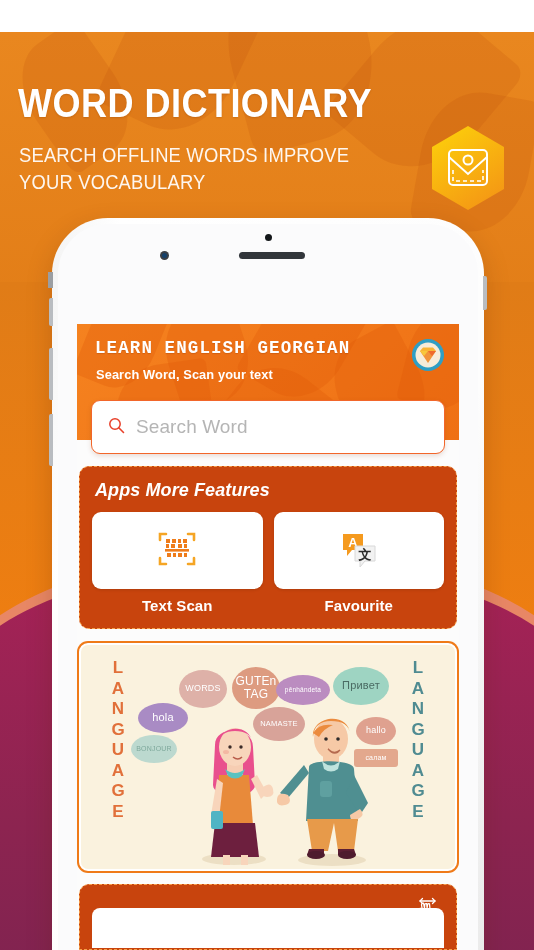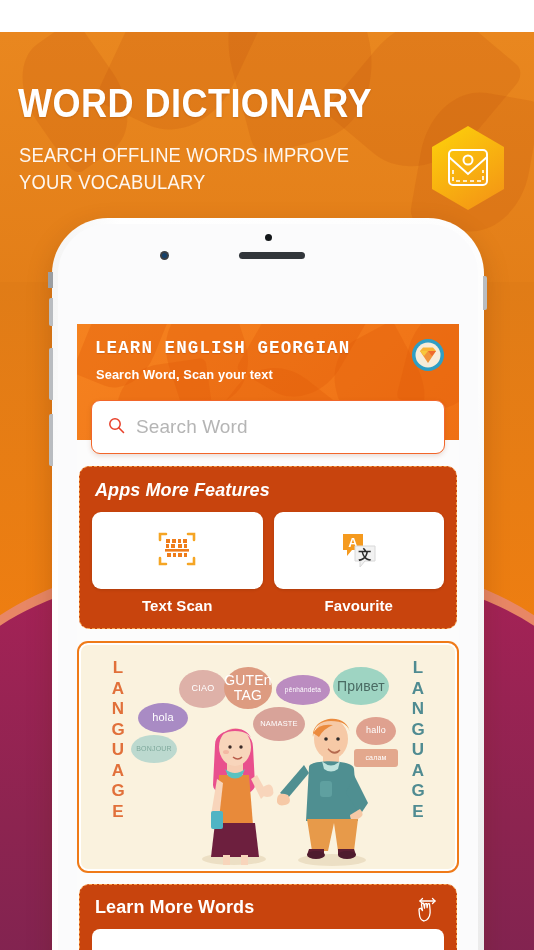--- a/index.html
+++ b/index.html
@@ -444,26 +444,26 @@
                 <span>A</span>
                 <span>N</span>
                 <span>G</span>
                 <span>U</span>
                 <span>A</span>
                 <span>G</span>
                 <span>E</span>
             </div>
 
             <div class="bubble" style="left:57px;top:58px;width:50px;height:30px;background:#a98bc4;font-size:11px;">hola</div>
-            <div class="bubble" style="left:98px;top:25px;width:48px;height:38px;background:#deb1a8;font-size:9px;">CIAO</div>
-            <div class="bubble" style="left:143px;top:22px;width:48px;height:42px;background:#dd9b80;font-size:14px;">GUTEn TAG</div>
+            <div class="bubble" style="left:98px;top:25px;width:48px;height:38px;background:#deb1a8;font-size:9px;">WORDS</div>
+            <div class="bubble" style="left:151px;top:22px;width:48px;height:42px;background:#dd9b80;font-size:12px;">GUTEn TAG</div>
             <div class="bubble" style="left:50px;top:90px;width:46px;height:28px;background:#bcd9cf;font-size:7px;color:#7fa99c;">BONJOUR</div>
             <div class="bubble" style="left:172px;top:62px;width:52px;height:34px;background:#d8a399;font-size:7.5px;">NAMASTE</div>
             <div class="bubble" style="left:195px;top:30px;width:54px;height:30px;background:#bb8cc0;font-size:6.5px;">pēnhǎndeta</div>
-            <div class="bubble" style="left:252px;top:22px;width:56px;height:38px;background:#9ed4c2;font-size:14px;color:#4a6b63;">Привет</div>
+            <div class="bubble" style="left:252px;top:22px;width:56px;height:38px;background:#9ed4c2;font-size:11px;color:#4a6b63;">Привет</div>
             <div class="bubble" style="left:275px;top:72px;width:40px;height:28px;background:#dfa18f;font-size:9px;">hallo</div>
             <div class="bubble" style="left:273px;top:104px;width:44px;height:18px;background:#e3a88d;font-size:7px;border-radius:3px;">салам</div>
 
             <svg style="position:absolute;left:108px;top:62px;" width="90" height="160" viewBox="0 0 90 160">
               <ellipse cx="45" cy="152" rx="32" ry="6" fill="#ecdfc4"></ellipse>
               <path d="M26 38 C26 18 64 18 64 40 L66 78 C66 92 24 92 24 78 Z" fill="#e94f8d"></path>
               <rect x="38" y="52" width="16" height="18" fill="#f6cdb2"></rect>
               <ellipse cx="46" cy="40" rx="16" ry="19" fill="#f8d5bb"></ellipse>
               <path d="M30 36 C30 18 62 16 63 36 C63 28 56 24 46 24 C36 24 31 28 30 36 Z" fill="#e94f8d"></path>
               <circle cx="41" cy="40" r="1.7" fill="#3b2a28"></circle>
@@ -500,21 +500,20 @@
               <path d="M31 116 L82 116 L78 148 L62 148 L58 120 L52 148 L36 148 Z" fill="#e79a4a"></path>
               <path d="M33 146 L48 146 L48 152 L31 152 Z" fill="#5c1e33"></path>
               <path d="M62 146 L78 146 L80 152 L62 152 Z" fill="#5c1e33"></path>
               <ellipse cx="40" cy="152" rx="9" ry="4" fill="#4e1b2e"></ellipse>
               <ellipse cx="71" cy="152" rx="9" ry="4" fill="#4e1b2e"></ellipse>
             </svg>
 
           </div>
 
           <div class="learnmore">
-            <div class="learnmore-title">Learn More Words</div>
             <span class="swipe-icon">
               <svg width="26" height="30" viewBox="0 0 26 30">
                 <g fill="none" stroke="#ffffff" stroke-width="1.3" stroke-linecap="round" stroke-linejoin="round">
                   <path d="M6 7 H21"></path>
                     <path d="M8.5 4.5 L6 7 L8.5 9.5"></path>
                     <path d="M18.5 4.5 L21 7 L18.5 9.5"></path>
                   <path d="M10 27 q-4 -1 -4.5 -6 l-0.5 -5 q0 -2 2 -1.5 l1.5 2 L7.5 11 q0 -2 2 -1.8 l1 5 l0.2 -3 q0.2 -2 2 -1.6 l0.4 4 l0.4 -2.4 q0.3 -2 2 -1.4 l0.6 6.5 q0.6 6.5 -3.6 9.7 Z"></path>
                 </g>
               </svg>
             </span>

